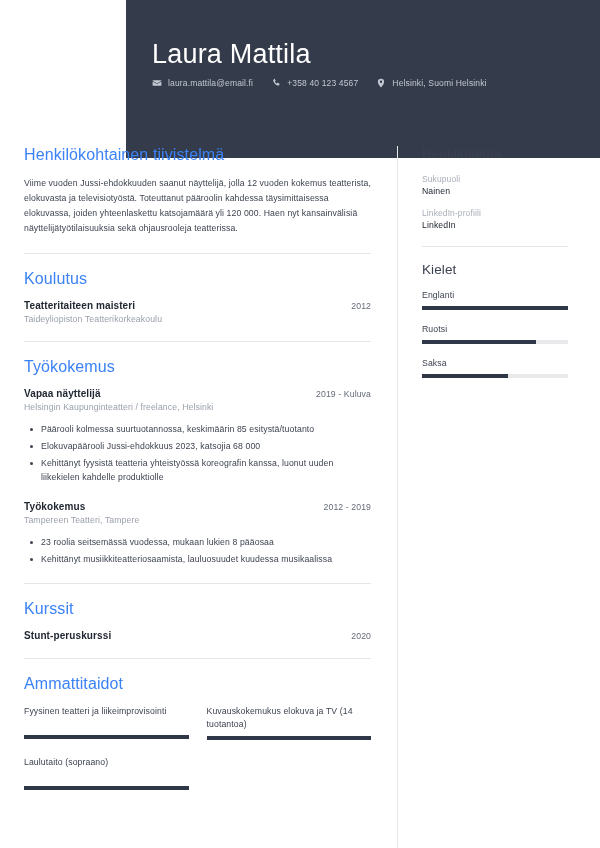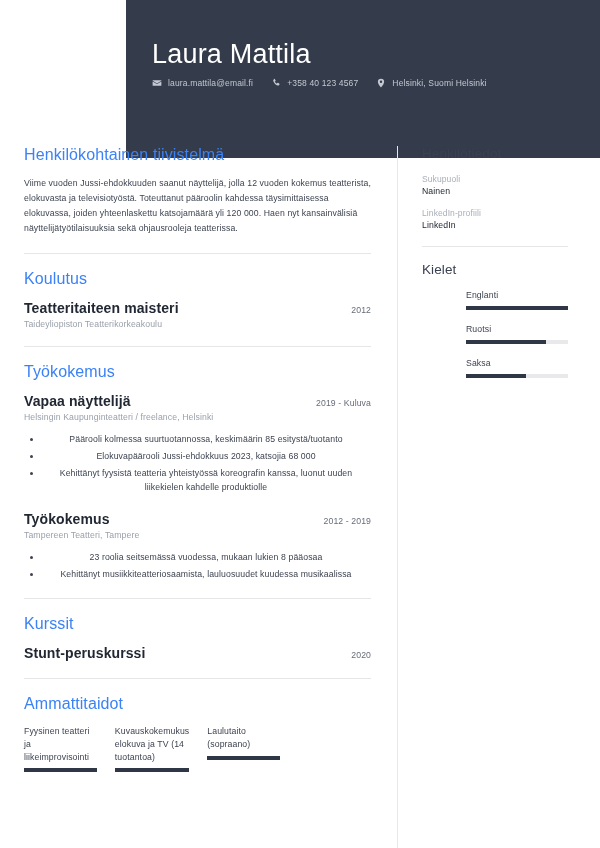--- a/index.html
+++ b/index.html
@@ -128,21 +128,21 @@
   .entry { margin-bottom: 0; }
 
   .entry-head {
     display: flex;
     justify-content: space-between;
     align-items: baseline;
     gap: 10px;
   }
 
   .entry-title {
-    font-size: 14px;
+    font-size: 10px;
     font-weight: bold;
     color: #222833;
     letter-spacing: 0.1px;
   }
 
   .entry-date {
     font-size: 8.7px;
     color: #666c79;
     white-space: nowrap;
     letter-spacing: 0.1px;
@@ -152,21 +152,20 @@
     font-size: 8.7px;
     color: #9aa0ab;
     margin-top: 3px;
     letter-spacing: 0.1px;
   }
 
   .bullets {
     list-style: none;
     margin: 10px 0 0 0;
     padding: 0;
-    text-align: center;
   }
 
   .bullets li {
     position: relative;
     padding-left: 17px;
     font-size: 8.7px;
     line-height: 1.62;
     color: #3d4350;
     margin-bottom: 3px;
     letter-spacing: 0.1px;
@@ -181,21 +180,21 @@
     height: 3px;
     border-radius: 50%;
     background: #3d4350;
   }
 
   .entry-gap { height: 14px; }
 
   
   .skills-grid {
     display: grid;
-    grid-template-columns: 1fr 1fr 1fr 1fr;
+    grid-template-columns: 1fr 1fr;
     column-gap: 18px;
     row-gap: 16px;
     margin-top: 2px;
   }
 
   .skill-label {
     font-size: 8.7px;
     color: #3d4350;
     line-height: 1.45;
     letter-spacing: 0.1px;
@@ -225,21 +224,21 @@
     margin-bottom: 2px;
   }
 
   .info-value {
     font-size: 8.7px;
     color: #222833;
     font-weight: normal;
     letter-spacing: 0.1px;
   }
 
-  .lang-item { margin-bottom: 14px; margin-left: 44px; }
+  .lang-item { margin-bottom: 14px; }
   .lang-item:last-child { margin-bottom: 0; }
 
   .lang-name {
     font-size: 8.7px;
     color: #3d4350;
     margin-bottom: 6px;
     letter-spacing: 0.1px;
   }
 </style>
 </head>

